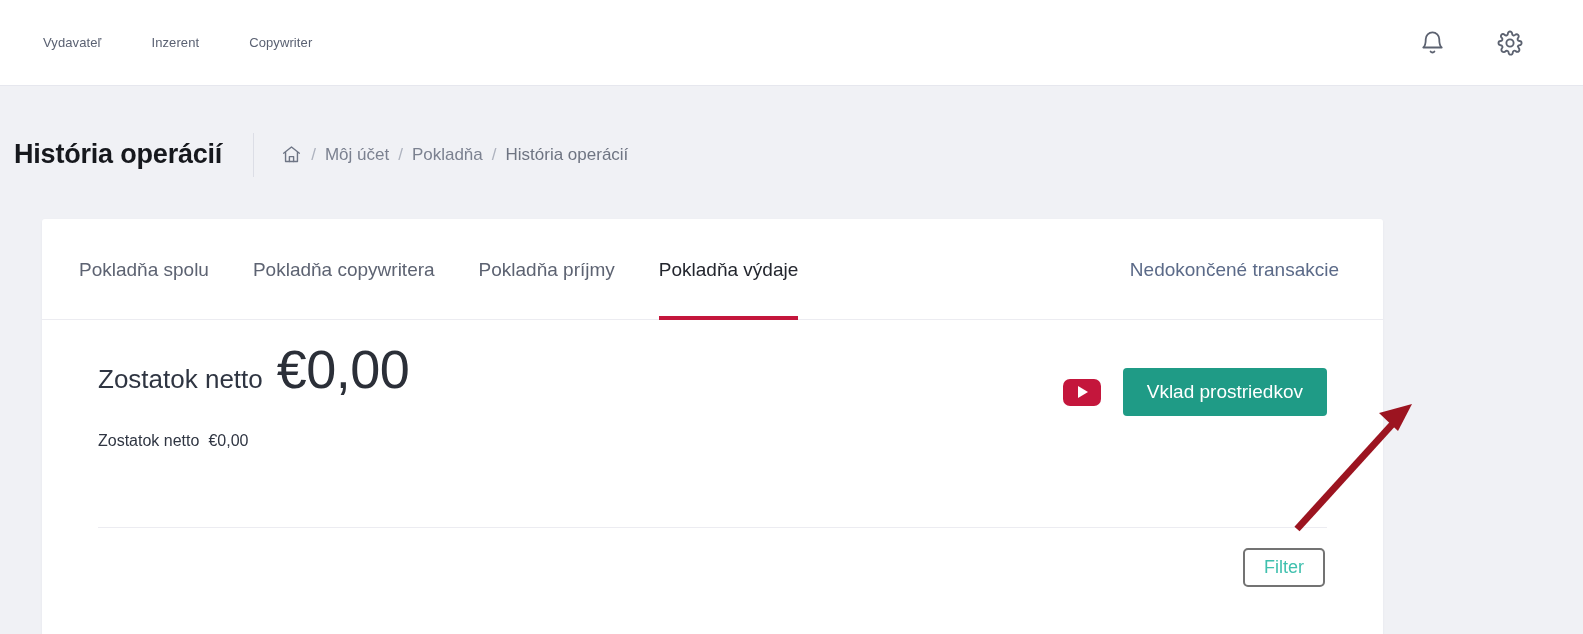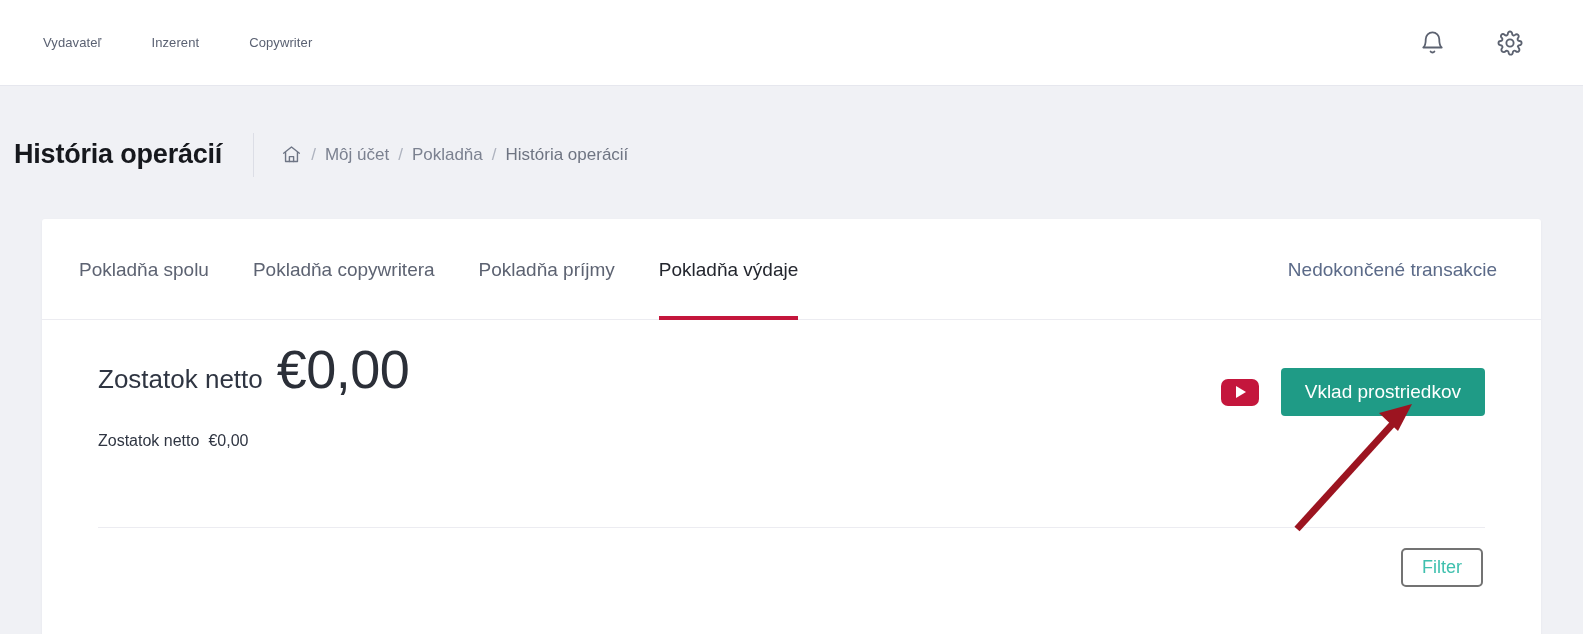--- a/index.html
+++ b/index.html
@@ -106,21 +106,21 @@
   .crumb-link { color: #7b8190; cursor: pointer; }
   .crumb-sep { color: #aeb3bf; }
   .crumb-current { color: #6e7482; }
   .home-ico { display: flex; align-items: center; color: #6e7585; }
 
   
   .card {
     position: absolute;
     top: 219px;
     left: 42px;
-    width: 1499px;
+    width: 1341px;
     height: 415px;
     background: #ffffff;
     border-radius: 3px 3px 0 0;
     box-shadow: 0 1px 3px rgba(40,45,60,.05);
     overflow: hidden;
   }
 
   
   .tabs {
     position: relative;

